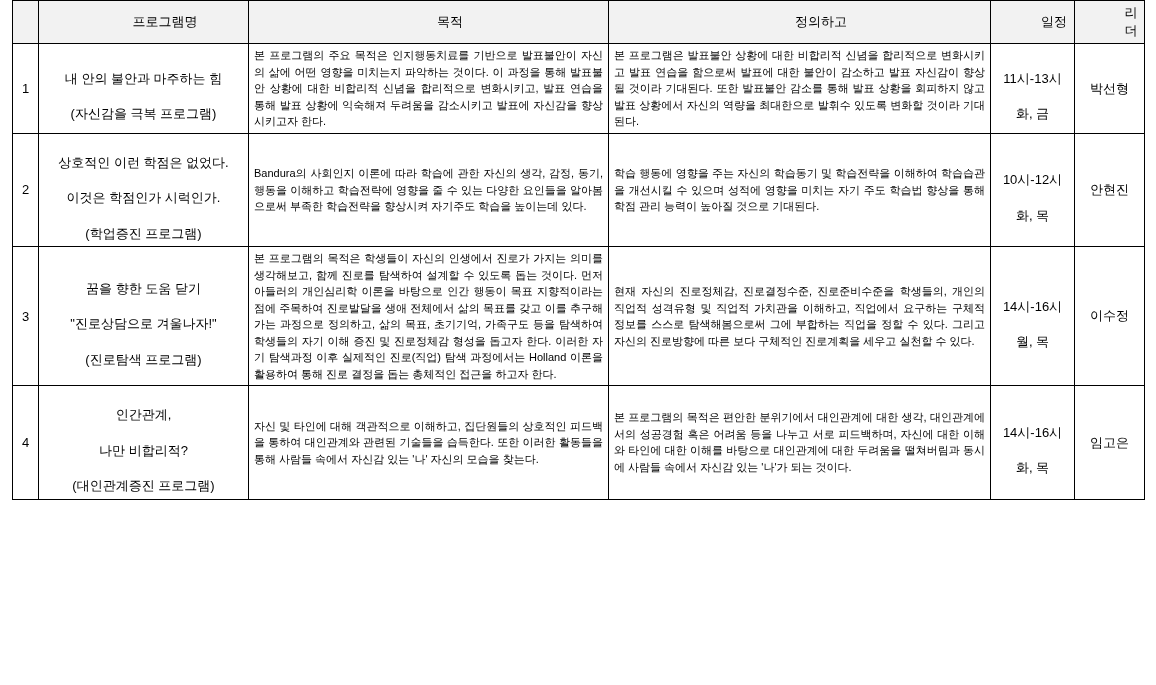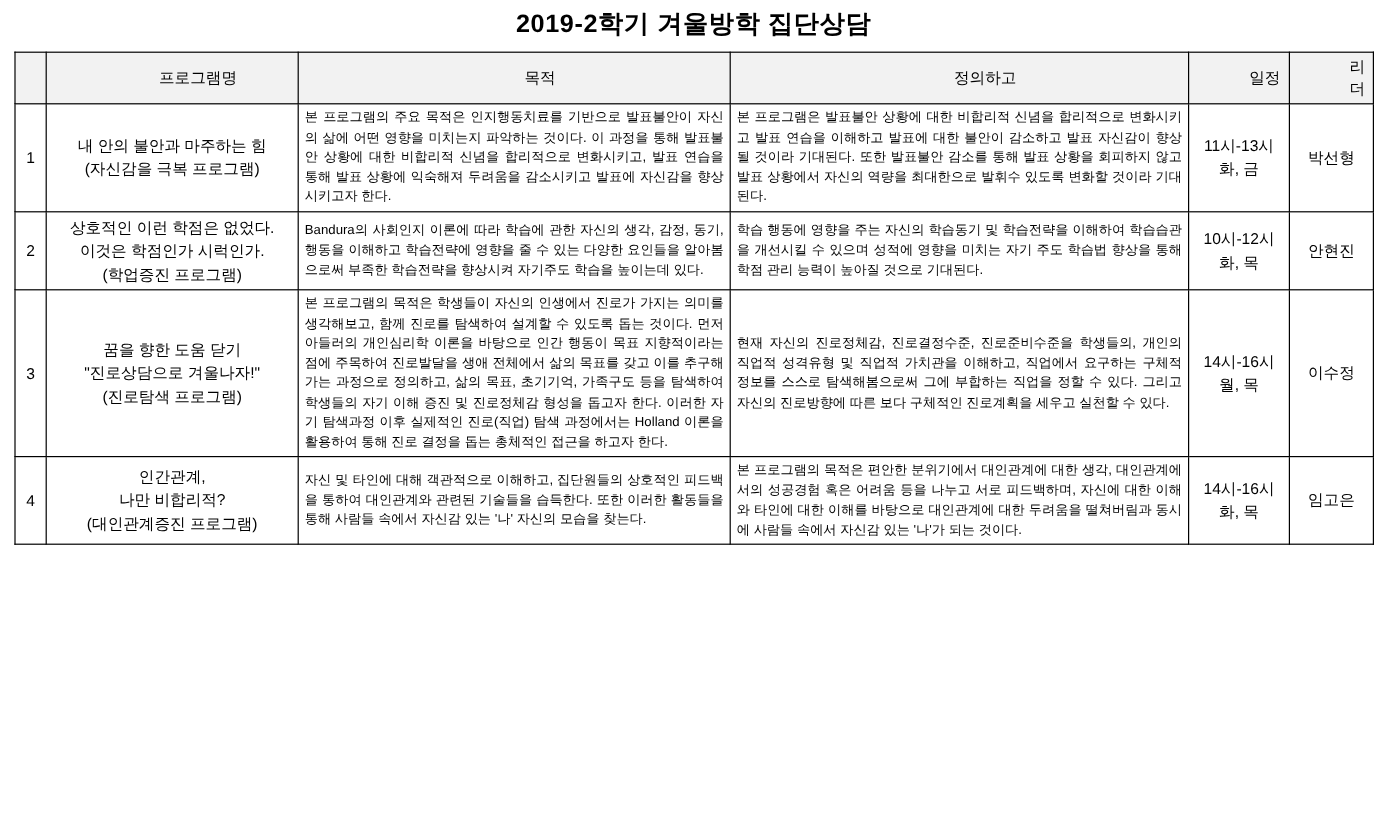--- a/index.html
+++ b/index.html
@@ -75,28 +75,27 @@
     padding-top: 4px;
   }
   td.cell-para.mid {
     vertical-align: middle;
   }
   td.cell-sched, td.cell-lead {
     text-align: center;
     line-height: 1.5;
     font-size: 13px;
   }
-  .nm-line { display: block; }
+  .nm-line { display: block; margin-top: 16px; }
 </style>
 </head>
 <body>
 
 <div class="page">
 
-  <div class="doc-title">2019-2학기 겨울방학 집단상담</div>
 
   <table class="program-table">
     <colgroup>
       <col class="col-no">
       <col class="col-name">
       <col class="col-goal">
       <col class="col-eff">
       <col class="col-sched">
       <col class="col-lead">
     </colgroup>
@@ -112,21 +111,21 @@
     </thead>
     <tbody>
 
       <tr>
         <td class="cell-no">1</td>
         <td class="cell-name">
           <span class="nm-line">내 안의 불안과 마주하는 힘</span>
           <span class="nm-line">(자신감을 극복 프로그램)</span>
         </td>
         <td class="cell-para">본 프로그램의 주요 목적은 인지행동치료를 기반으로 발표불안이 자신의 삶에 어떤 영향을 미치는지 파악하는 것이다. 이 과정을 통해 발표불안 상황에 대한 비합리적 신념을 합리적으로 변화시키고, 발표 연습을 통해 발표 상황에 익숙해져 두려움을 감소시키고 발표에 자신감을 향상시키고자 한다.</td>
-        <td class="cell-para">본 프로그램은 발표불안 상황에 대한 비합리적 신념을 합리적으로 변화시키고 발표 연습을 이해하고 발표에 대한 불안이 감소하고 발표 자신감이 향상 될 것이라 기대된다. 또한 발표불안 감소를 통해 발표 상황을 회피하지 않고 발표 상황에서 자신의 역량을 최대한으로 발휘수 있도록 변화할 것이라 기대된다.</td>
+        <td class="cell-para">본 프로그램은 발표불안 상황에 대한 비합리적 신념을 합리적으로 변화시키고 발표 연습을 함으로써 발표에 대한 불안이 감소하고 발표 자신감이 향상 될 것이라 기대된다. 또한 발표불안 감소를 통해 발표 상황을 회피하지 않고 발표 상황에서 자신의 역량을 최대한으로 발휘수 있도록 변화할 것이라 기대된다.</td>
         <td class="cell-sched">
           <span class="nm-line">11시-13시</span>
           <span class="nm-line">화, 금</span>
         </td>
         <td class="cell-lead">박선형</td>
       </tr>
 
       <tr>
         <td class="cell-no">2</td>
         <td class="cell-name">

